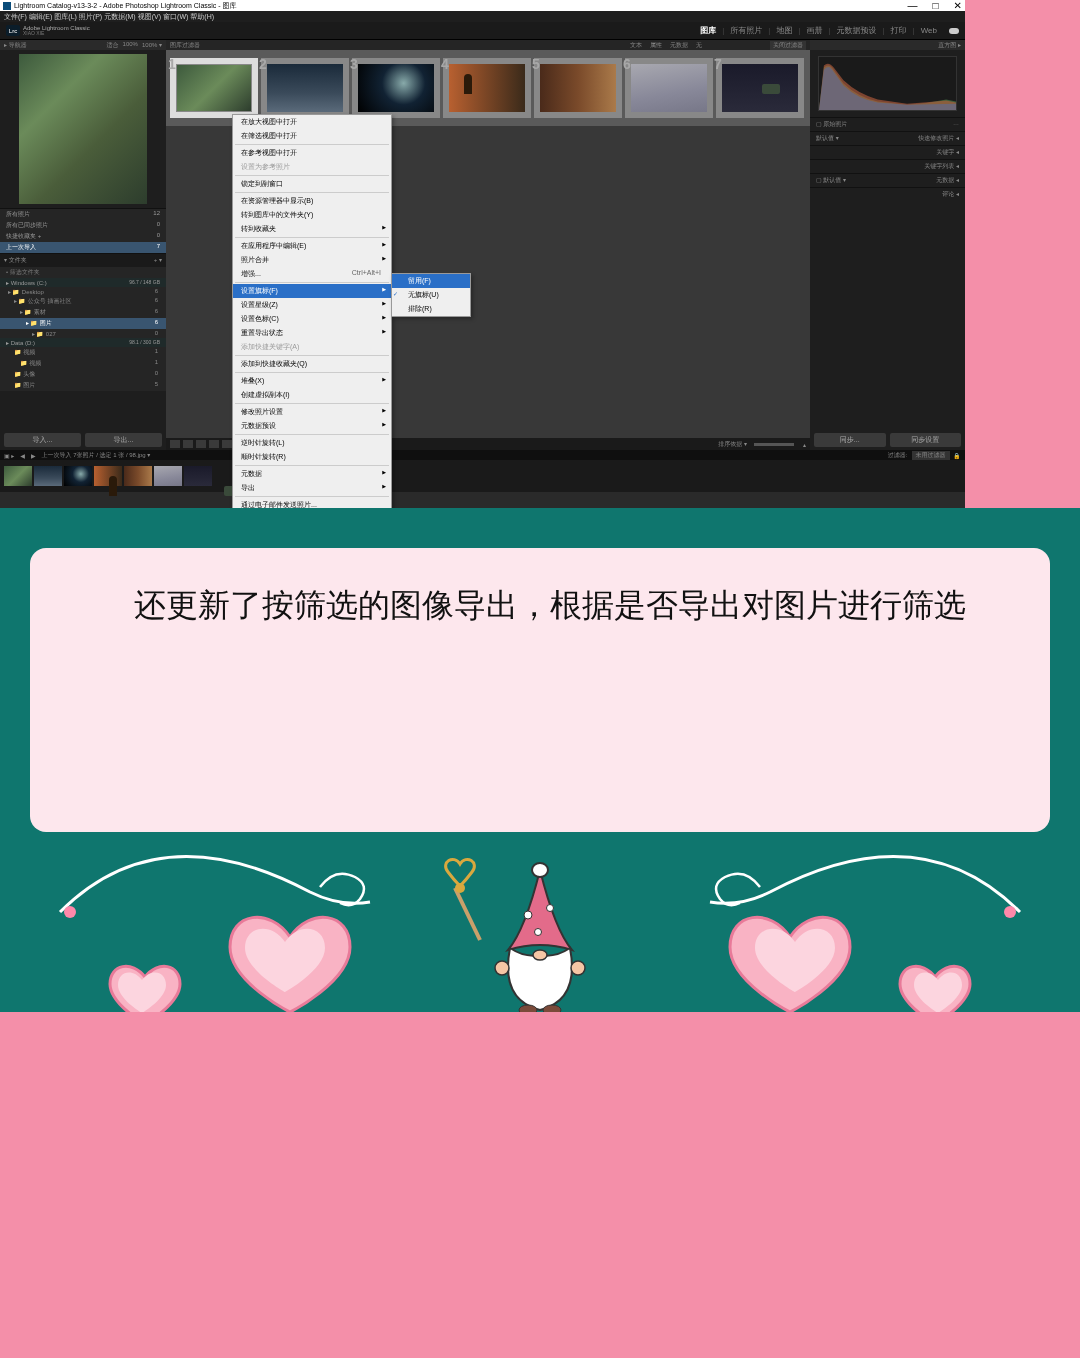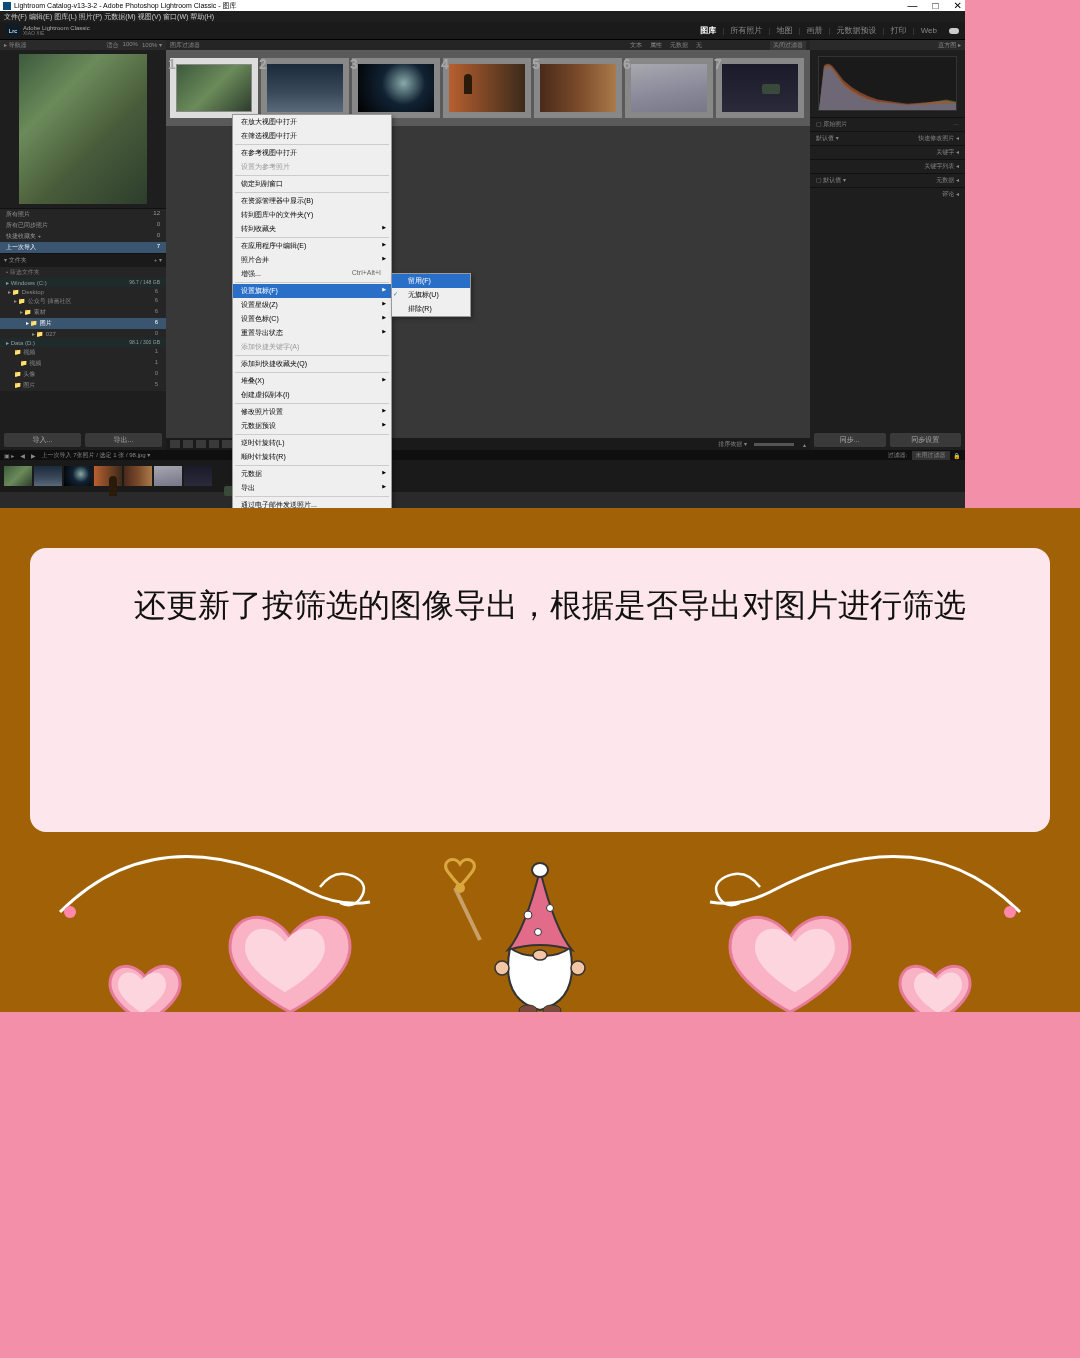--- a/index.html
+++ b/index.html
@@ -66,21 +66,21 @@
 .right-panel { width: 155px; background: #1e1e1e; display: flex; flex-direction: column; }
 .histogram { height: 55px; margin: 6px 8px; background: #1a1a1a; position: relative; border: 1px solid #333; overflow: hidden; }
 .histo-svg { width: 100%; height: 100%; }
 .right-row { font-size: 6px; color: #888; padding: 2px 6px; display: flex; justify-content: space-between; border-top: 1px solid #111; }
 .toolbar { height: 12px; background: #1a1a1a; display: flex; align-items: center; padding: 0 4px; gap: 3px; font-size: 6px; color: #888; }
 .toolbar .icon-btn { width: 10px; height: 8px; background: #3a3a3a; }
 .toolbar-divider { width: 1px; height: 8px; background: #444; }
 .filmstrip-bar { height: 10px; background: #0f0f0f; display: flex; align-items: center; padding: 0 4px; font-size: 6px; color: #888; justify-content: space-between; }
 .filmstrip { height: 32px; background: #1a1a1a; display: flex; gap: 2px; padding: 2px 4px; align-items: center; }
 .film-thumb { width: 28px; height: 20px; }
-.pink-section { width: 1080px; padding: 40px 30px 180px 30px; position: relative; background: #a16207; }
+.pink-section { width: 1080px; padding: 40px 30px 180px 30px; position: relative; background: #0f766e; }
 .white-card { background: #fde7ed; border-radius: 16px; padding: 30px 40px 200px 40px; font-size: 32px; color: #111; line-height: 1.7; }
 .white-card .indent { text-indent: 2em; }
 .decor { position: absolute; bottom: 0; left: 0; width: 100%; height: 200px; pointer-events: none; }
 </style>
 </head>
 <body>
 
 <div class="app-window">
 
   <div class="title-bar">

